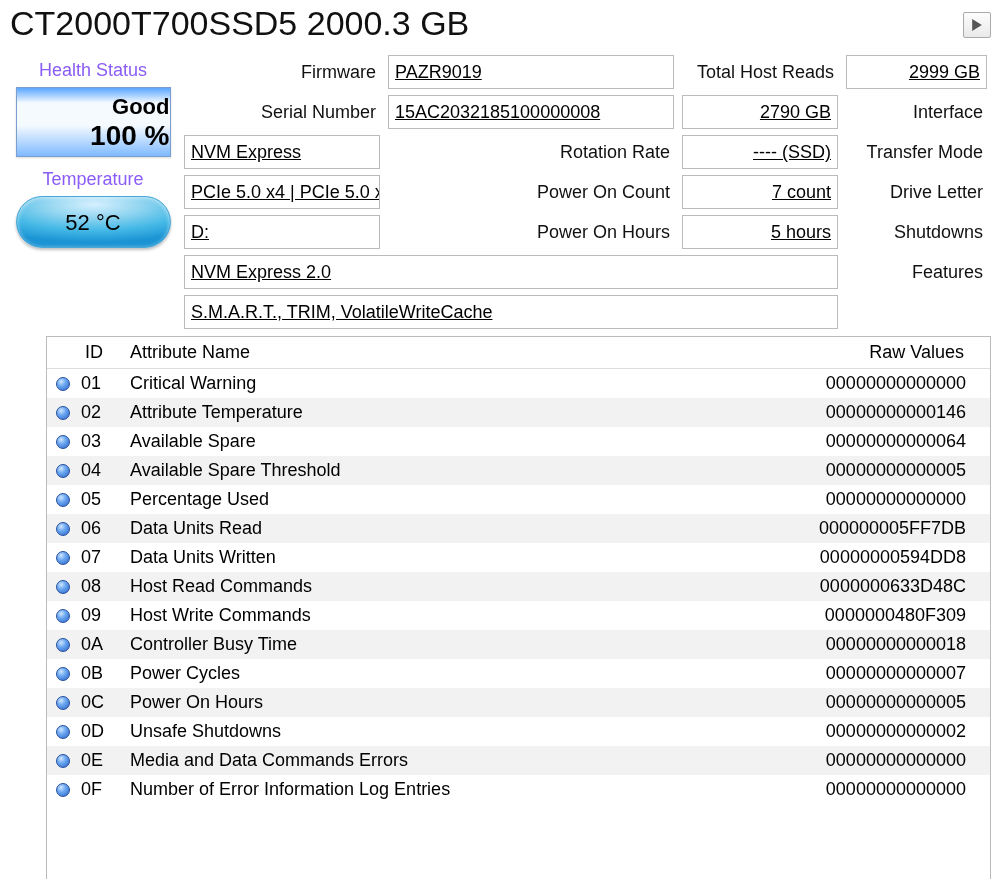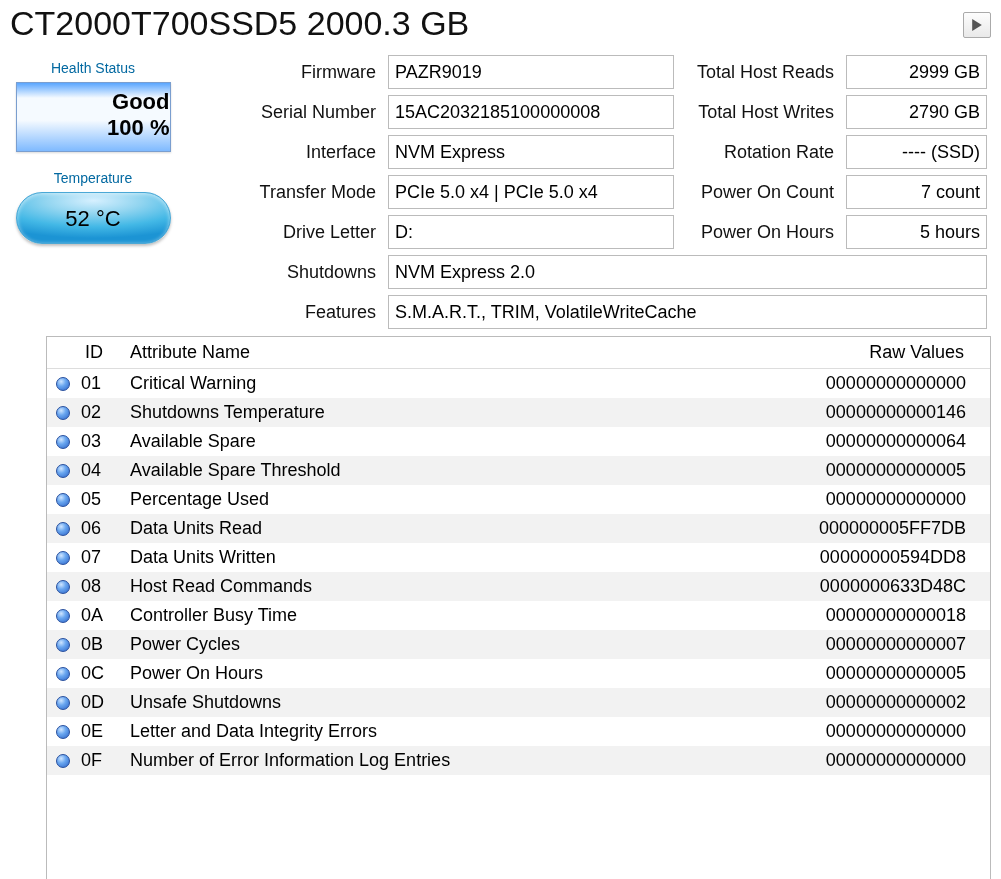--- a/index.html
+++ b/index.html
@@ -46,42 +46,42 @@
 }
 
 .left-col {
   width: 175px;
   display: flex;
   flex-direction: column;
   align-items: center;
   padding-top: 6px;
 }
 .lbl-small {
-  font-size: 14px;
-  color: #0369a1;
+  font-size: 18px;
+  color: #8b5cf6;
   margin-bottom: 6px;
 }
 .health-box {
   width: 155px;
   height: 70px;
   border: 1px solid #7a9ecf;
   background: linear-gradient(180deg, #5aa6ff 0%, #f5faff 22%, #f5faff 55%, #7fbaff 100%);
   text-align: right;
   box-shadow: 0 1px 2px rgba(0,0,0,0.15);
 }
 .health-top {
   font-size: 22px;
   font-weight: 700;
   margin-top: 6px;
 }
 .health-bot {
-  font-size: 22px;
+  font-size: 28px;
   font-weight: 700;
 }
-.temp-label { margin-top: 18px; }
+.temp-label { margin-top: 12px; }
 .temp-pill {
   width: 155px;
   height: 52px;
   border-radius: 26px;
   background: radial-gradient(ellipse 90% 75% at 50% 15%, #d6f0ff 0%, #92d5f0 35%, #43b8e6 70%, #1c94d4 100%);
   text-align: center;
   font-size: 22px;
   font-weight: 400;
   line-height: 52px;
   border: 1px solid #4aa8d6;
@@ -104,20 +104,21 @@
 .info-val {
   border: 1px solid #bbb;
   height: 34px;
   line-height: 32px;
   padding: 0 6px;
   font-size: 18px;
   background: #fff;
   margin: 1px 4px 1px 0;
   white-space: nowrap;
   overflow: hidden;
+  text-decoration: underline;
 }
 .info-val.right { text-align: right; }
 .info-val.wide { grid-column: span 3; }
 
 .table-wrap {
   margin-top: 6px;
   border: 1px solid #bbb;
   height: 556px;
   overflow: hidden;
   position: relative;
@@ -181,21 +182,20 @@
   </div>
 
   <div class="info-grid">
     <div class="info-label">Firmware</div>
     <div class="info-val">PAZR9019</div>
     <div class="info-label">Total Host Reads</div>
     <div class="info-val right">2999 GB</div>
 
     <div class="info-label">Serial Number</div>
     <div class="info-val">15AC2032185100000008</div>
-    <div class="info-label">Total Host Writes</div>
     <div class="info-val right">2790 GB</div>
 
     <div class="info-label">Interface</div>
     <div class="info-val">NVM Express</div>
     <div class="info-label">Rotation Rate</div>
     <div class="info-val right">---- (SSD)</div>
 
     <div class="info-label">Transfer Mode</div>
     <div class="info-val">PCIe 5.0 x4 | PCIe 5.0 x4</div>
     <div class="info-label">Power On Count</div>
@@ -230,21 +230,21 @@
         <div class="cell-id">01</div>
         <div class="cell-name">Critical Warning</div>
         <div class="cell-raw">00000000000000</div>
         <div></div>
       </div>
       <div class="table-row">
         <div class="cell-dot">
           <span class="dot"></span>
         </div>
         <div class="cell-id">02</div>
-        <div class="cell-name">Shutdowns Temperature</div>
+        <div class="cell-name">Attribute Temperature</div>
         <div class="cell-raw">00000000000146</div>
         <div></div>
       </div>
       <div class="table-row">
         <div class="cell-dot">
           <span class="dot"></span>
         </div>
         <div class="cell-id">03</div>
         <div class="cell-name">Available Spare</div>
         <div class="cell-raw">00000000000064</div>
@@ -292,20 +292,29 @@
         </div>
         <div class="cell-id">08</div>
         <div class="cell-name">Host Read Commands</div>
         <div class="cell-raw">0000000633D48C</div>
         <div></div>
       </div>
       <div class="table-row">
         <div class="cell-dot">
           <span class="dot"></span>
         </div>
+        <div class="cell-id">09</div>
+        <div class="cell-name">Host Write Commands</div>
+        <div class="cell-raw">0000000480F309</div>
+        <div></div>
+      </div>
+      <div class="table-row">
+        <div class="cell-dot">
+          <span class="dot"></span>
+        </div>
         <div class="cell-id">0A</div>
         <div class="cell-name">Controller Busy Time</div>
         <div class="cell-raw">00000000000018</div>
         <div></div>
       </div>
       <div class="table-row">
         <div class="cell-dot">
           <span class="dot"></span>
         </div>
         <div class="cell-id">0B</div>
@@ -329,21 +338,21 @@
         <div class="cell-id">0D</div>
         <div class="cell-name">Unsafe Shutdowns</div>
         <div class="cell-raw">00000000000002</div>
         <div></div>
       </div>
       <div class="table-row">
         <div class="cell-dot">
           <span class="dot"></span>
         </div>
         <div class="cell-id">0E</div>
-        <div class="cell-name">Letter and Data Integrity Errors</div>
+        <div class="cell-name">Media and Data Commands Errors</div>
         <div class="cell-raw">00000000000000</div>
         <div></div>
       </div>
       <div class="table-row">
         <div class="cell-dot">
           <span class="dot"></span>
         </div>
         <div class="cell-id">0F</div>
         <div class="cell-name">Number of Error Information Log Entries</div>
         <div class="cell-raw">00000000000000</div>

